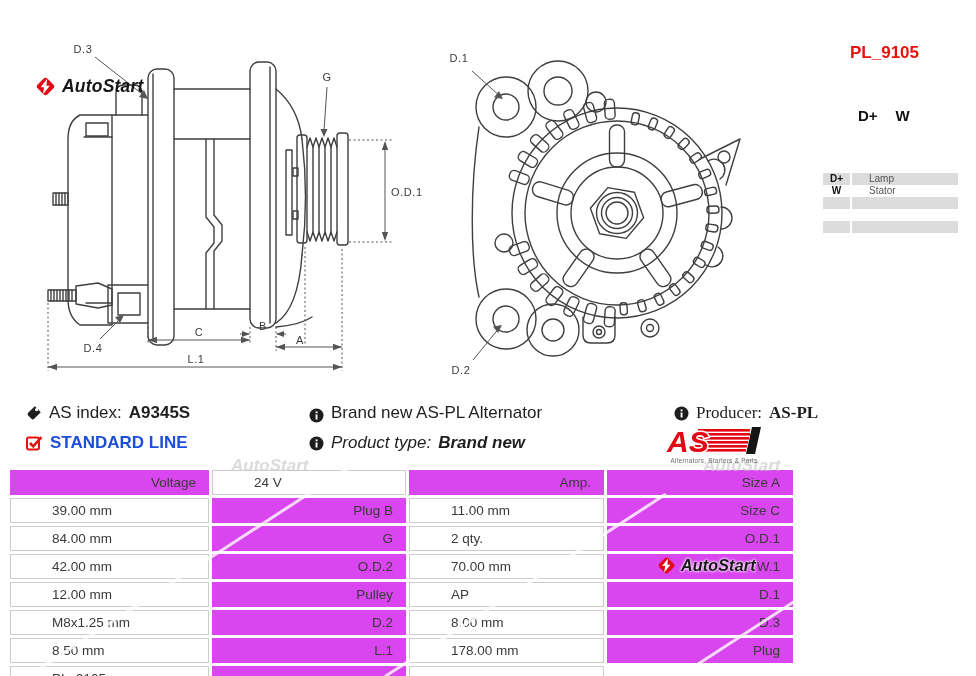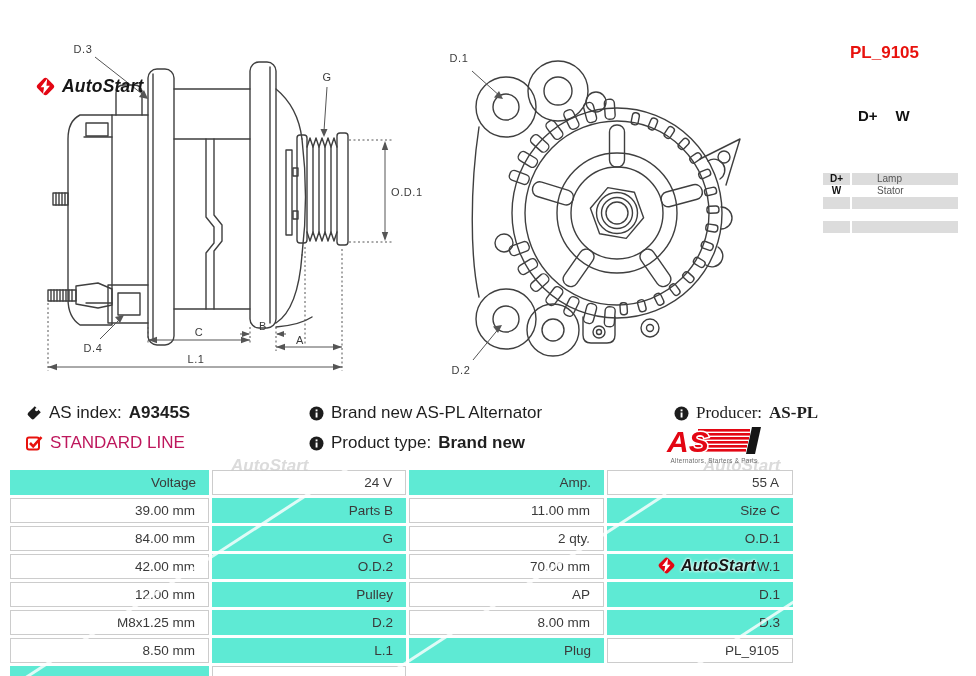--- a/index.html
+++ b/index.html
@@ -9,34 +9,34 @@
   .logo-main{position:absolute;left:35px;top:49px;display:flex;align-items:center;gap:6px;z-index:5;}
   .as-txt{font-style:italic;font-weight:800;font-size:17.5px;color:#161616;letter-spacing:.2px;}
   
   .code{position:absolute;left:850px;top:16px;font-size:17px;font-weight:700;color:#e8120d;z-index:5;}
   .terms{position:absolute;left:858px;top:80px;display:flex;gap:18px;font-size:15px;font-weight:700;color:#111;z-index:5;}
   .legend{position:absolute;left:823px;top:146px;display:grid;grid-template-columns:27px 106px;
           column-gap:2px;row-gap:0;grid-auto-rows:12px;z-index:5;font-size:10px;}
   .legend .cell{line-height:12px;height:12px;overflow:hidden;}
   .legend .odd{background:#dcdcdc;}
   .legend .pin{font-weight:700;color:#111;text-align:center;}
-  .legend .desc{color:#555;padding-left:25px;}
+  .legend .desc{color:#555;padding-left:17px;}
   
   .info-row{position:absolute;left:6px;width:976px;height:20px;z-index:5;font-size:17px;}
   .info-item{position:absolute;display:flex;align-items:center;gap:7px;white-space:nowrap;}
   .b{font-weight:700;}
-  .std{color:#be185d;font-weight:400;}
+  .std{color:#1d4ed8;font-weight:700;}
   .aspl-logo{position:absolute;left:664px;top:397px;z-index:5;}
   
   .spec{position:absolute;left:10px;top:443px;display:grid;
         grid-template-columns:199px 194px 195px 186px;column-gap:3px;row-gap:3px;
         grid-auto-rows:25px;z-index:1;font-size:13.5px;color:#3a3a3a;}
-  .spec .lc{background:#5eead4;text-align:right;padding-right:13px;line-height:25px;}
-  .spec .vc{background:#fff;border:1px solid #ccc;box-sizing:border-box;text-align:right;
-            padding-right:13px;line-height:23px;}
+  .spec .lc{background:#d946ef;text-align:right;padding-right:13px;line-height:25px;}
+  .spec .vc{background:#fff;border:1px solid #ccc;box-sizing:border-box;
+            padding-right:13px;line-height:23px;padding-left:41px;}
   
   .wm-logo{position:absolute;left:657px;top:529px;display:flex;align-items:center;gap:5px;z-index:4;pointer-events:none;}
   .wm-logo .as-txt{font-size:16px;text-shadow:0 0 3px #fff,0 0 3px #fff;}
   .wm-text{position:absolute;font-style:italic;font-weight:800;font-size:17px;color:#c8c8c8;
            opacity:.65;z-index:3;pointer-events:none;}
   .diag{position:absolute;height:3px;background:rgba(255,255,255,.8);transform-origin:left center;
         transform:rotate(-33deg);z-index:4;pointer-events:none;}
   .drawings{position:absolute;left:0;top:0;z-index:2;}
 </style>
 </head>
@@ -250,21 +250,21 @@
 
   <div class="info-row" style="top:376px;">
     <div class="info-item" style="left:20px;">
       <svg width="16" height="16" viewBox="0 0 16 16">
         <path d="M8.8,1.2 L14.8,7.2 L8.2,13.8 Q6.8,15.2 5.4,13.8 L2.2,10.6 Q0.8,9.2 2.2,7.8 Z" fill="#1d1d1d"></path>
         <circle cx="10.6" cy="4.6" r="1.6" fill="#fff"></circle>
       </svg>
       <span>AS index:</span>
       <span class="b">A9345S</span>
     </div>
-    <div class="info-item" style="left:303px;">
+    <div class="info-item" style="left:303px;align-items:flex-end;">
       <svg width="15" height="15" viewBox="0 0 15 15">
         <circle cx="7.5" cy="7.5" r="7" fill="#1d1d1d"></circle>
         <rect x="6.6" y="6.5" width="1.9" height="5" fill="#fff"></rect>
         <rect x="6.6" y="3.4" width="1.9" height="1.9" fill="#fff"></rect>
       </svg>
       <span>Brand new AS-PL Alternator</span>
     </div>
     <div class="info-item" style="left:668px;font-family:Liberation Serif, serif;">
       <svg width="15" height="15" viewBox="0 0 15 15">
         <circle cx="7.5" cy="7.5" r="7" fill="#1d1d1d"></circle>
@@ -277,21 +277,21 @@
   </div>
 
   <div class="info-row" style="top:406px;">
     <div class="info-item" style="left:20px;">
       <svg width="17" height="16" viewBox="0 0 17 16">
         <rect x="1" y="2.5" width="12" height="12" rx="2" fill="none" stroke="#e8120d" stroke-width="2"></rect>
         <path d="M4,8 l3.2,3.3 L15.5,2.2" stroke="#e8120d" stroke-width="2.6" fill="none"></path>
       </svg>
       <span class="std">STANDARD LINE</span>
     </div>
-    <div class="info-item" style="left:303px;">
+    <div class="info-item" style="left:303px;font-style:italic;">
       <svg width="15" height="15" viewBox="0 0 15 15">
         <circle cx="7.5" cy="7.5" r="7" fill="#1d1d1d"></circle>
         <rect x="6.6" y="6.5" width="1.9" height="5" fill="#fff"></rect>
         <rect x="6.6" y="3.4" width="1.9" height="1.9" fill="#fff"></rect>
       </svg>
       <span>Product type:</span>
       <span class="b">Brand new</span>
     </div>
   </div>
 
@@ -308,24 +308,24 @@
       <polygon points="88,3 97,3 91,30 82,30" fill="#151515"></polygon>
       <text x="3" y="28" font-size="30" font-style="italic" font-weight="800" fill="#e30613" stroke="#fff" stroke-width="3" paint-order="stroke" font-family="Liberation Sans, sans-serif">AS</text>
       <text x="50" y="38.5" font-size="6.3" fill="#6b6b6b" text-anchor="middle" letter-spacing="0.3" font-family="Liberation Sans, sans-serif">Alternators, Starters &amp; Parts</text>
     </svg>
   </div>
 
   <div class="spec">
     <div class="lc">Voltage</div>
     <div class="vc">24 V</div>
     <div class="lc">Amp.</div>
-    <div class="vc">55 A</div>
-
+
+    <div class="lc">Size A</div>
     <div class="vc">39.00 mm</div>
-    <div class="lc">Parts B</div>
+    <div class="lc">Plug B</div>
     <div class="vc">11.00 mm</div>
 
     <div class="lc">Size C</div>
     <div class="vc">84.00 mm</div>
     <div class="lc">G</div>
     <div class="vc">2 qty.</div>
 
     <div class="lc">O.D.1</div>
     <div class="vc">42.00 mm</div>
     <div class="lc">O.D.2</div>
@@ -337,20 +337,21 @@
     <div class="vc">AP</div>
 
     <div class="lc">D.1</div>
     <div class="vc">M8x1.25 mm</div>
     <div class="lc">D.2</div>
     <div class="vc">8.00 mm</div>
 
     <div class="lc">D.3</div>
     <div class="vc">8.50 mm</div>
     <div class="lc">L.1</div>
+    <div class="vc">178.00 mm</div>
 
     <div class="lc">Plug</div>
     <div class="vc">PL_9105</div>
     <div class="lc"></div>
     <div class="vc"></div>
   </div>
 
   <div class="wm-text" style="left:231px;top:429px;">AutoStart</div>
   <div class="wm-text" style="left:703px;top:429px;">AutoStart</div>
 

